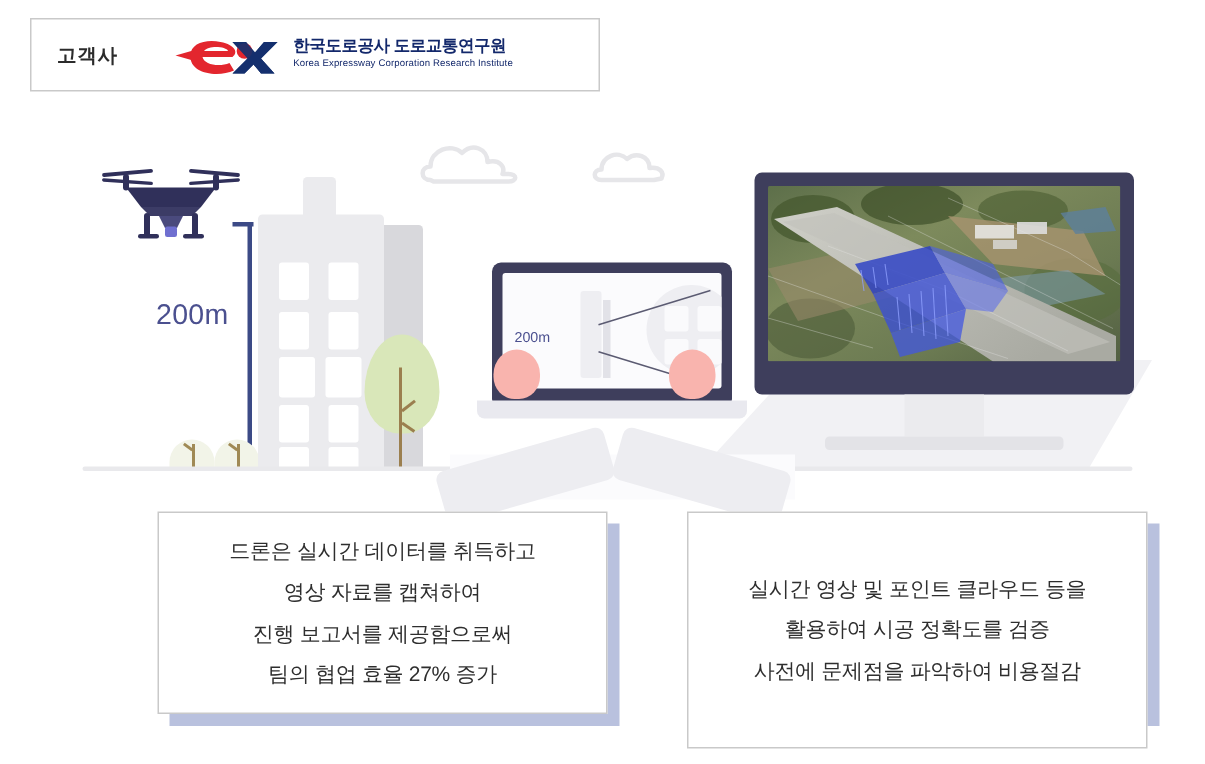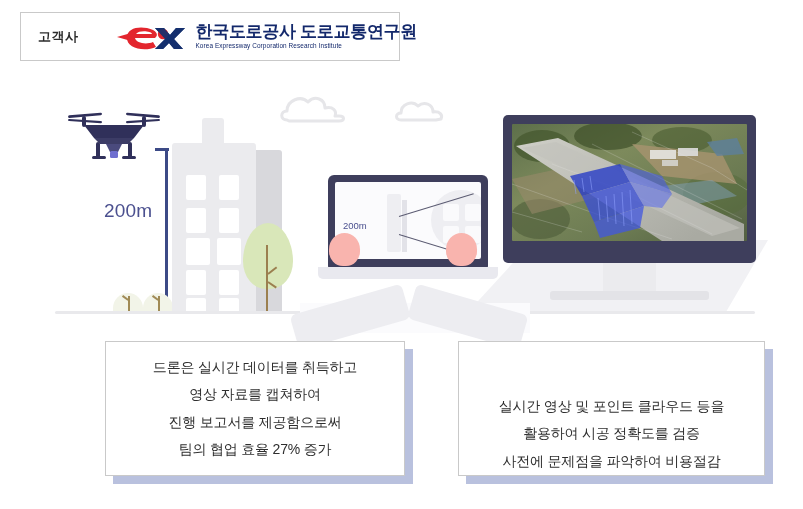--- a/index.html
+++ b/index.html
@@ -19,21 +19,21 @@
     border:1px solid #c9c9c9;background:#fff;
     display:flex;align-items:center;box-sizing:border-box;
   }
   .client-label{
     font-size:13px;font-weight:bold;color:#2b2b2b;
     margin-left:17px;letter-spacing:.5px;white-space:nowrap;
   }
   .logo-wrap{display:flex;align-items:center;margin-left:36px;}
   .logo-mark{position:relative;width:72px;height:30px;flex:none;}
   .logo-text{margin-left:9px;line-height:1;}
-  .logo-kr{font-size:17px;font-weight:bold;color:#13286b;letter-spacing:-.3px;white-space:nowrap;}
+  .logo-kr{font-size:11px;font-weight:bold;color:#13286b;letter-spacing:-.3px;white-space:nowrap;}
   .logo-en{font-size:6.4px;color:#13286b;letter-spacing:.1px;margin-top:3px;white-space:nowrap;
            font-family:"Liberation Sans","DejaVu Sans",sans-serif;}
 
   
   .scene{position:absolute;left:0;top:70px;width:803px;height:250px;}
 
   .ground{position:absolute;left:55px;top:241px;width:700px;height:3px;background:#e9e9ec;border-radius:2px;}
 
   
   .drone{position:absolute;left:66px;top:24px;width:96px;height:72px;}
@@ -109,21 +109,21 @@
   
   .card{
     position:absolute;background:#ffffff;border:1px solid #c9c9c9;box-sizing:border-box;
     display:flex;align-items:center;justify-content:center;
   }
   .card-text{
     text-align:center;font-size:14px;line-height:1.95;color:#2e2e2e;letter-spacing:-.2px;
     white-space:pre-line;
   }
   .card-left{left:105px;top:341px;width:300px;height:135px;}
-  .card-right{left:458px;top:341px;width:307px;height:135px;align-items:flex-end;}
+  .card-right{left:458px;top:341px;width:307px;height:158px;}
   .shadow-left{left:113px;top:349px;width:300px;height:135px;position:absolute;background:#b9c1de;}
   .shadow-right{left:466px;top:349px;width:307px;height:135px;position:absolute;background:#b9c1de;}
 </style>
 </head>
 <body>
 
 <div class="stage">
 
   <div class="client-box">
     <div class="client-label">고객사</div>

